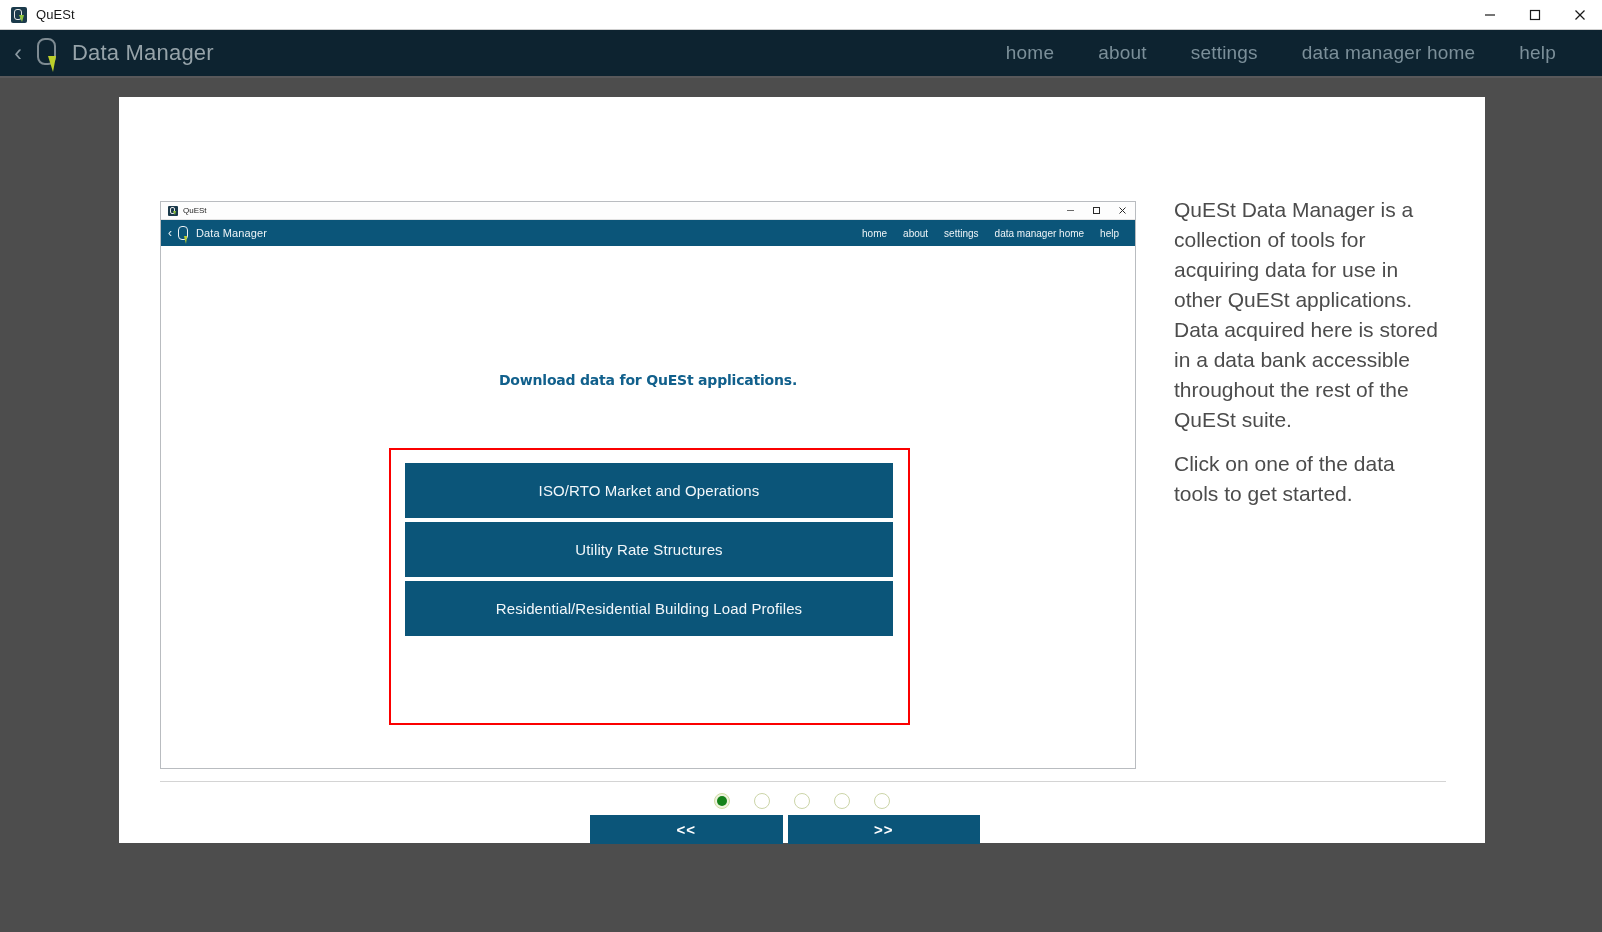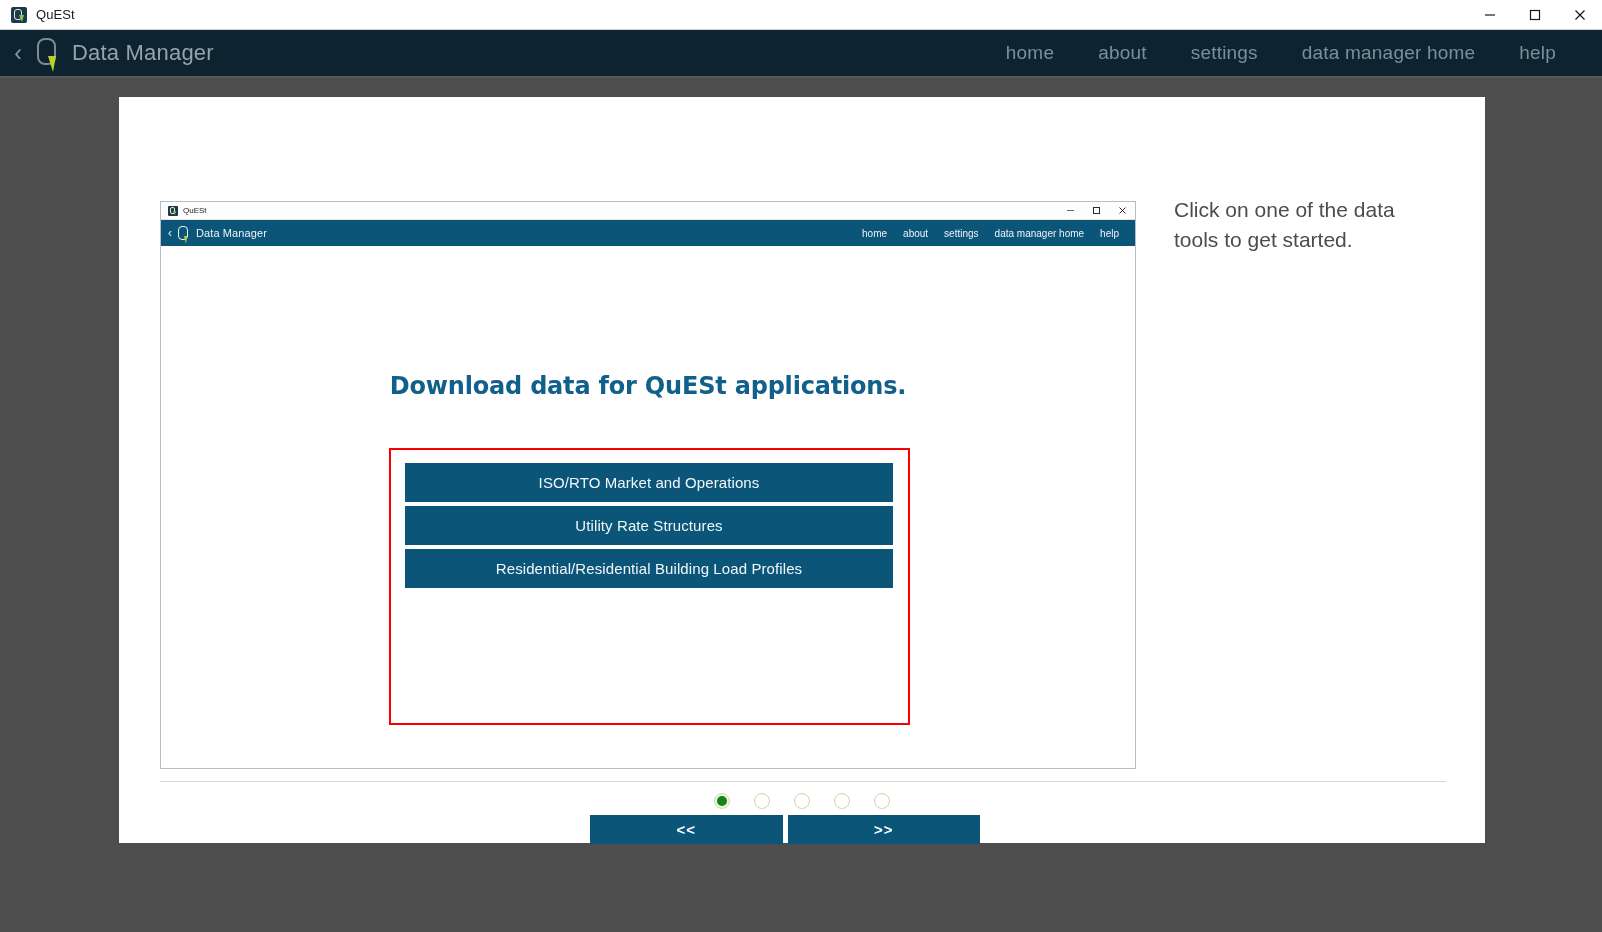--- a/index.html
+++ b/index.html
@@ -131,40 +131,40 @@
     border-top: 8px solid #bcd02a;
   }
   .shot-app-title { font-size: 11px; color: #eef4f7; letter-spacing: .1px; }
   .shot-nav-links { margin-left: auto; display: flex; align-items: center; padding-right: 8px; }
   .shot-nav-link { font-size: 10px; color: #eef4f7; padding: 0 8px; }
 
   .shot-body { position: relative; height: 522px; background: #ffffff; }
 
   .dl-heading {
     position: absolute; left: 0; right: 0; top: 126px; text-align: center;
-    font-size: 24px; font-weight: 700; color: #11608c;
+    font-size: 14px; font-weight: 700; color: #11608c;
     font-family: "DejaVu Sans", sans-serif; letter-spacing: -.2px;
   }
   .dl-sub {
     position: absolute; left: 0; right: 0; top: 162px;
     display: flex; align-items: center; justify-content: center; gap: 7px;
     font-size: 12px; color: #3a3a3a;
   }
   .globe-icon { width: 18px; height: 18px; display: block; flex: 0 0 auto; }
 
   .redbox {
     position: absolute; left: 228px; top: 202px; width: 521px; height: 277px;
     border: 2px solid #fb0000;
   }
   .tool-list {
     position: absolute; left: 14px; top: 13px; width: 488px;
     display: flex; flex-direction: column; gap: 4px;
   }
   .tool-btn {
-    height: 39px; background: #0b5579; color: #f2f7fa;
+    height: 55px; background: #0b5579; color: #f2f7fa;
     display: flex; align-items: center; justify-content: center;
     font-size: 15px; letter-spacing: .1px;
   }
 
   
   .divider {
     position: absolute; left: 41px; top: 684px; width: 1286px; height: 1px; background: #d4d4d4;
   }
   .dots {
     position: absolute; left: 0; top: 696px; width: 1366px;
@@ -314,17 +314,18 @@
       <div class="dot"></div>
       <div class="dot"></div>
     </div>
 
     <div class="pager">
       <div class="pager-btn">&lt;&lt;</div>
       <div class="pager-btn">&gt;&gt;</div>
     </div>
 
     <div class="desc">
+      <p>QuESt Data Manager is a collection of tools for acquiring data for use in other QuESt applications. Data acquired here is stored in a data bank accessible throughout the rest of the QuESt suite.</p>
       <p>Click on one of the data tools to get started.</p>
     </div>
 
   </div>
 </div>
 
 </body></html>

